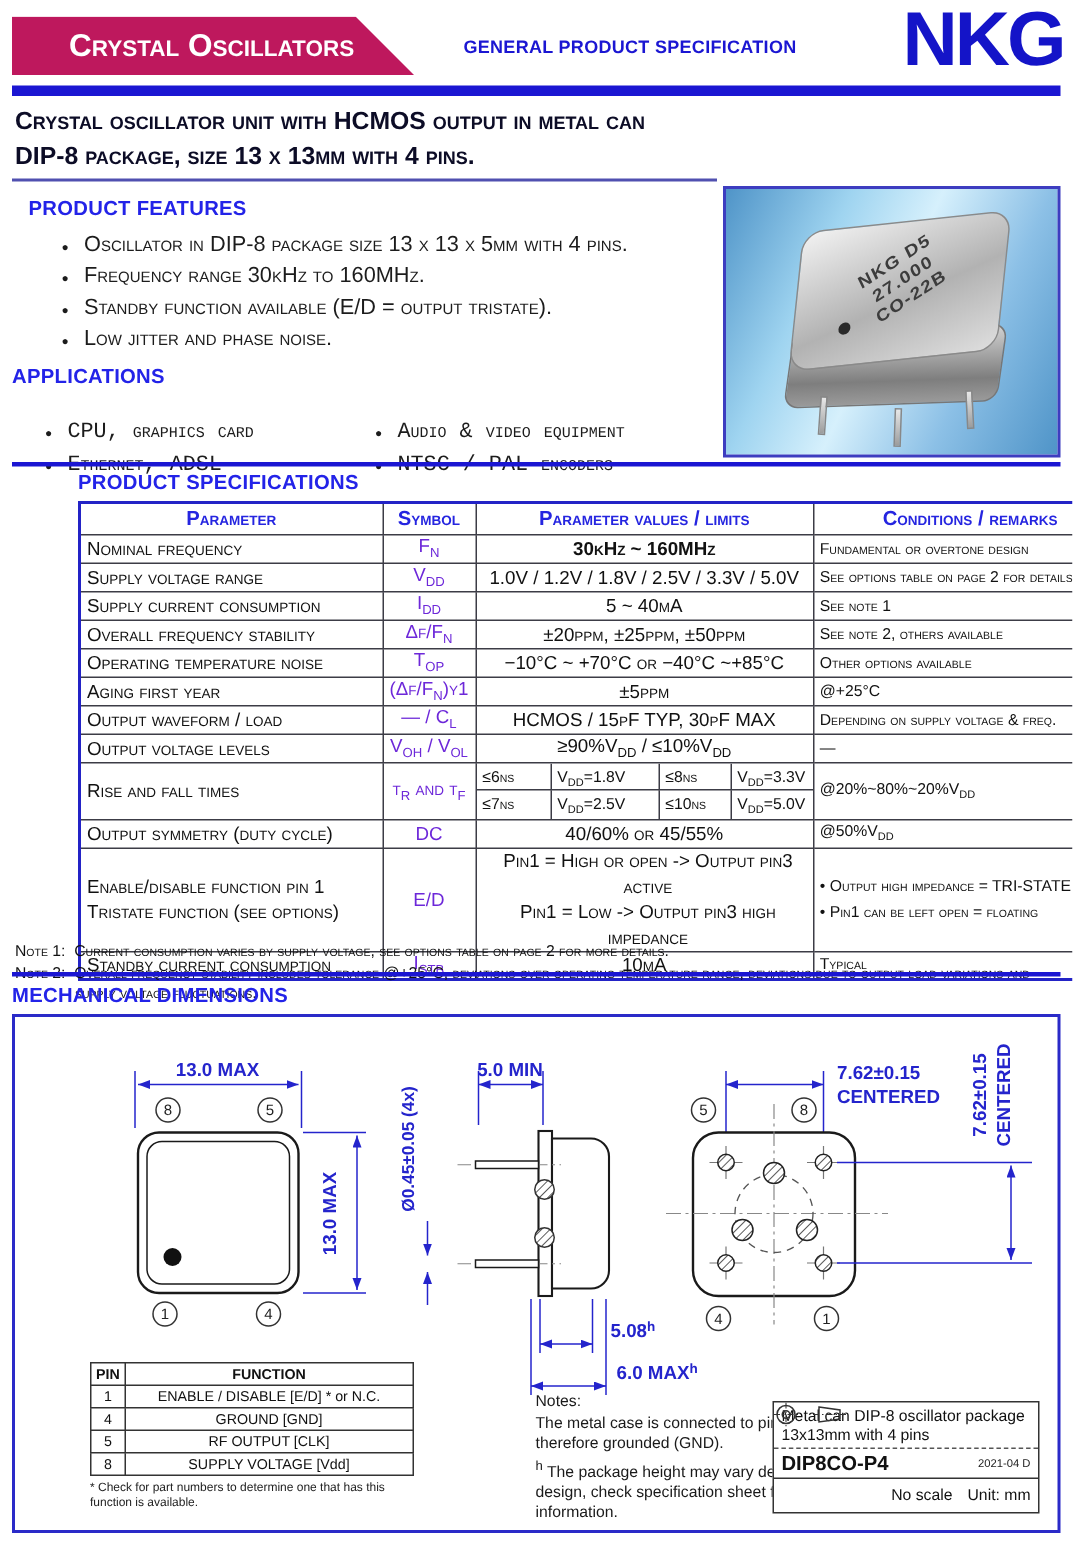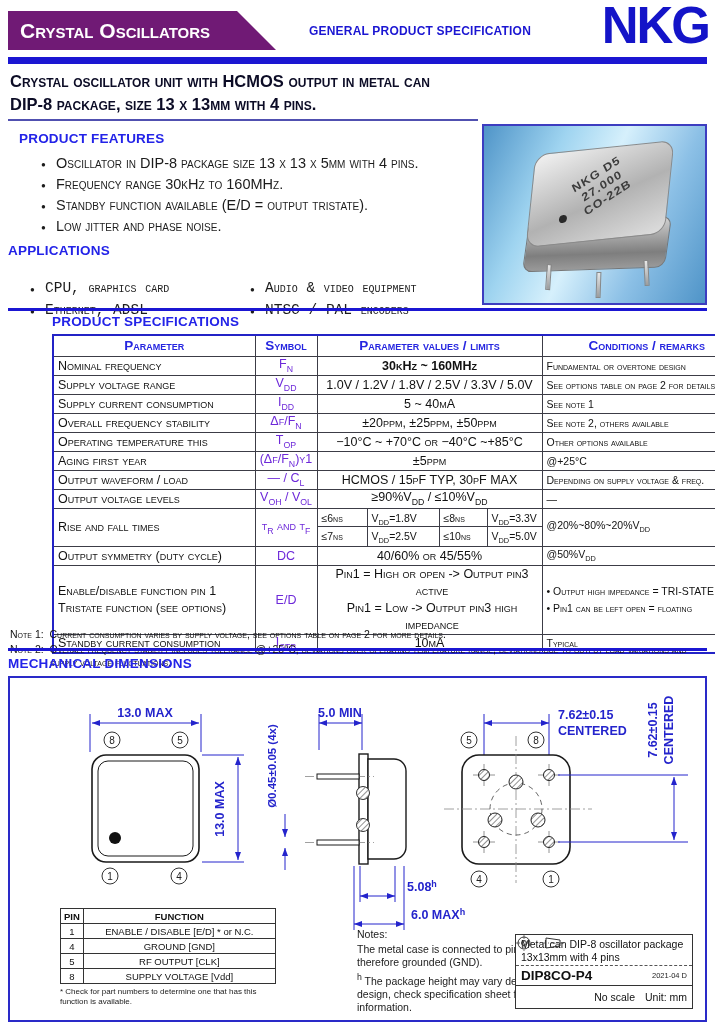--- a/index.html
+++ b/index.html
@@ -1,22 +1,22 @@
 <!DOCTYPE html>
 <html><head>
 <meta charset="utf-8">
 <style>
   * { margin:0; padding:0; box-sizing:border-box; }
   body { background:#fff; font-family:"Liberation Sans", sans-serif; }
   .page { position:relative; width:715px; height:1033px; background:#fff; overflow:hidden; }
 
   
-  .banner { position:absolute; left:8px; top:11px; width:268px; height:39px; background:#701a75;
+  .banner { position:absolute; left:8px; top:11px; width:268px; height:39px; background:#be185d;
             clip-path:polygon(0 0,229px 0,268px 100%,0 100%); color:#fff;
-            font-variant:small-caps; font-weight:600; font-size:21px; line-height:39px; padding-left:12px; }
+            font-variant:small-caps; font-weight:600; font-size:21px; line-height:39px; padding-left:38px; }
   .gps { position:absolute; left:300px; top:24px; width:240px; text-align:center;
          color:#1b16d2; font-weight:bold; font-size:12px; letter-spacing:.2px; }
   .logo { position:absolute; right:6px; top:-4px; font-size:51px; font-weight:800;
           color:#1414c8; letter-spacing:-2px; }
   .rule { position:absolute; left:8px; width:699px; background:#1b16d2; }
   .rule1 { top:57px; height:7px; }
   .rule2 { top:308px; height:3px; }
   .rule3 { top:648px; height:3px; }
 
   
@@ -196,21 +196,21 @@
         <td class="c-val">5 ~ 40mA</td>
         <td class="c-cond">See note 1</td>
       </tr>
       <tr class="r">
         <td class="c-param">Overall frequency stability</td>
         <td class="c-sym">Δf/F<sub>N</sub></td>
         <td class="c-val">±20ppm,  ±25ppm,  ±50ppm</td>
         <td class="c-cond">See note 2, others available</td>
       </tr>
       <tr class="r">
-        <td class="c-param">Operating temperature this</td>
+        <td class="c-param">Operating temperature noise</td>
         <td class="c-sym">T<sub>OP</sub></td>
         <td class="c-val">−10°C ~ +70°C  or  −40°C ~+85°C</td>
         <td class="c-cond">Other options available</td>
       </tr>
       <tr class="r">
         <td class="c-param">Aging first year</td>
         <td class="c-sym">(Δf/F<sub>N</sub>)y1</td>
         <td class="c-val">±5ppm</td>
         <td class="c-cond">@+25°C</td>
       </tr>

